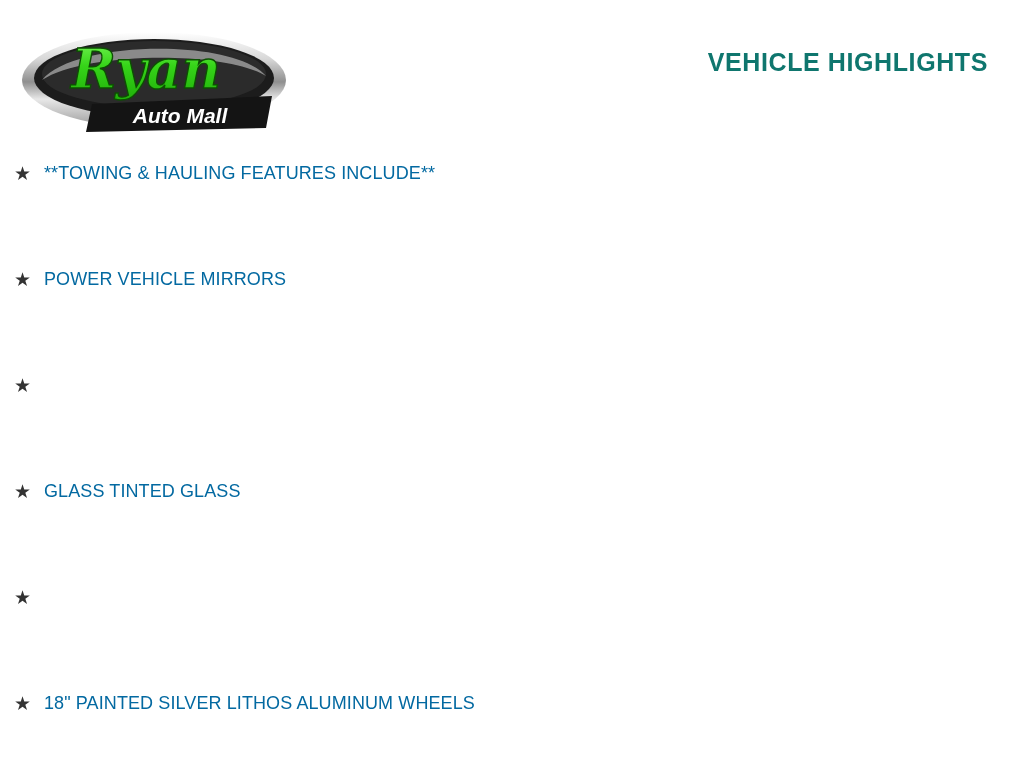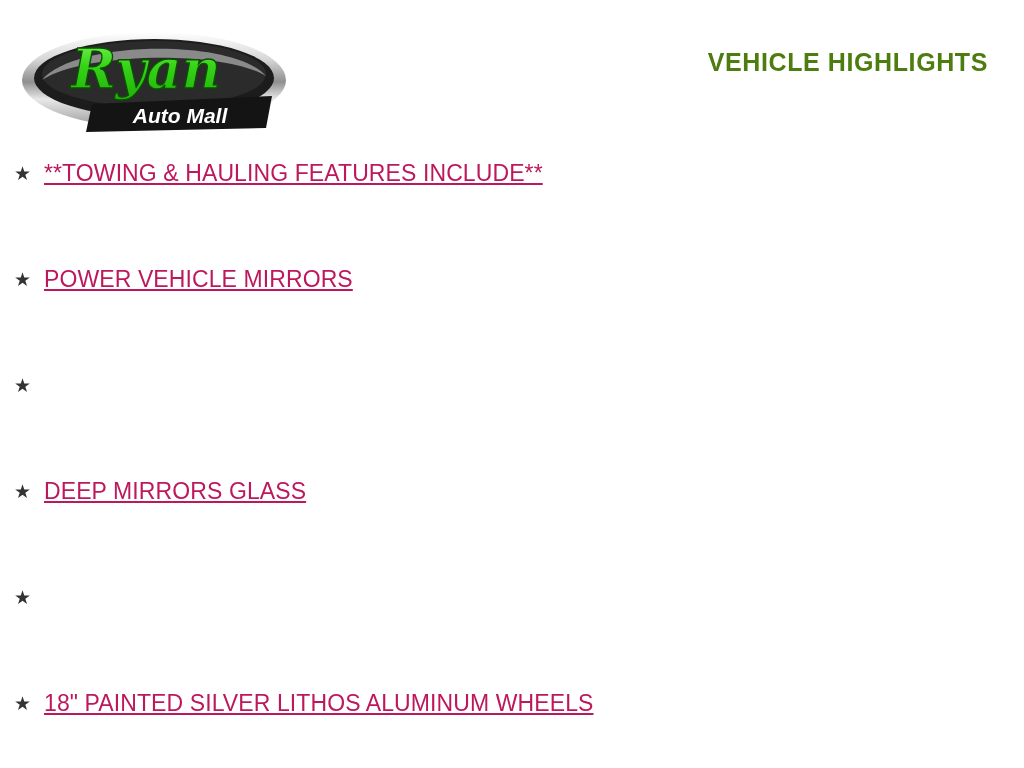--- a/index.html
+++ b/index.html
@@ -30,21 +30,21 @@
   }
   .logo svg { display: block; }
 
   .page-title {
     position: absolute;
     right: 36px;
     top: 48px;
     font-size: 25px;
     font-weight: bold;
     letter-spacing: 0.6px;
-    color: #4d7c0f;
+    color: #0f766e;
     white-space: nowrap;
   }
 
   
   .highlights {
     position: absolute;
     top: 160px;
     left: 0;
     right: 0;
     list-style: none;
@@ -59,26 +59,25 @@
   }
   .bullet-star {
     flex: 0 0 auto;
     width: 30px;
     font-size: 19px;
     line-height: 27px;
     color: #333333;
     text-align: left;
   }
   .highlight-text {
-    font-size: 23px;
+    font-size: 18px;
     line-height: 27px;
-    color: #be185d;
+    color: #0369a1;
     white-space: nowrap;
     letter-spacing: 0.1px;
-    text-decoration: underline;
   }
 </style>
 </head>
 <body>
 
 <div class="header">
 
   <div class="logo">
     <svg width="280" height="118" viewBox="0 0 280 118" xmlns="http://www.w3.org/2000/svg">
       <defs>
@@ -118,21 +117,21 @@
   </li>
   <li class="highlight-item">
     <span class="bullet-star">★</span>
     <span class="highlight-text">POWER VEHICLE MIRRORS</span>
   </li>
   <li class="highlight-item">
     <span class="bullet-star">★</span>
   </li>
   <li class="highlight-item">
     <span class="bullet-star">★</span>
-    <span class="highlight-text">DEEP MIRRORS GLASS</span>
+    <span class="highlight-text">GLASS TINTED GLASS</span>
   </li>
   <li class="highlight-item">
     <span class="bullet-star">★</span>
   </li>
   <li class="highlight-item">
     <span class="bullet-star">★</span>
     <span class="highlight-text">18" PAINTED SILVER LITHOS ALUMINUM WHEELS</span>
   </li>
 </ul>
 

